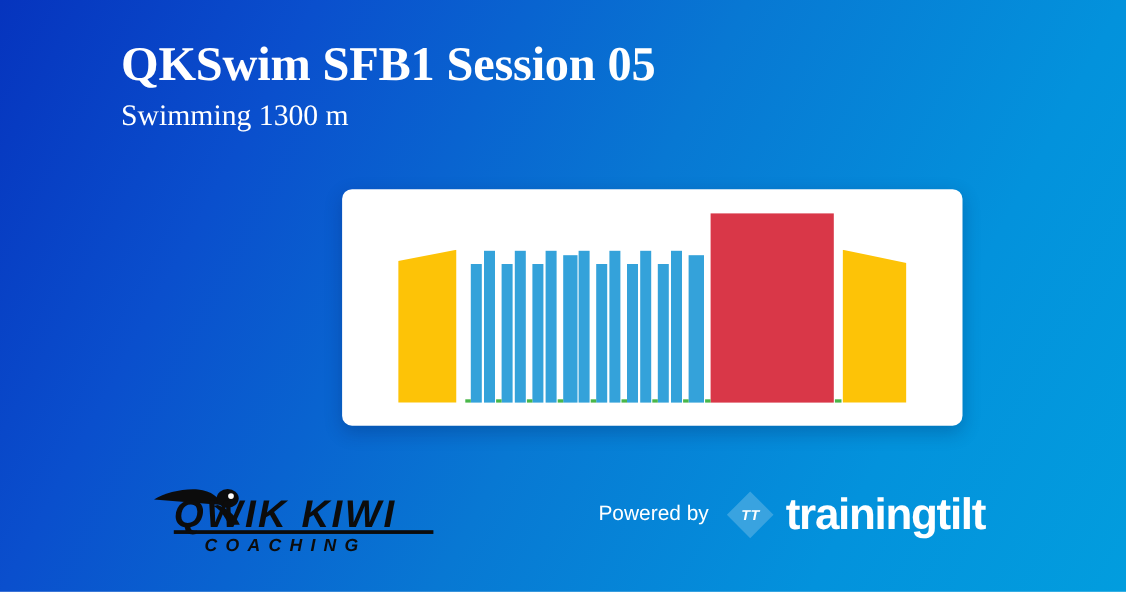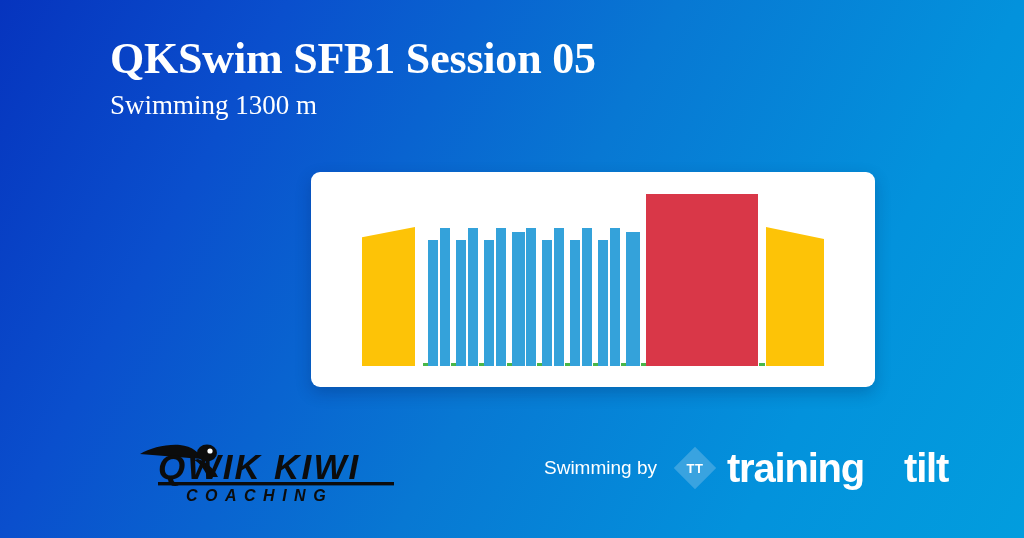--- a/index.html
+++ b/index.html
@@ -136,32 +136,32 @@
     top: 0;
     width: 44px;
     height: 44px;
     display: flex;
     align-items: center;
     justify-content: center;
     font-size: 13px;
     font-weight: bold;
     letter-spacing: 0.5px;
     color: #ffffff;
+    font-style: italic;
   }
   #trainingtilt-wordmark {
     font-size: 40px;
     font-weight: bold;
     color: #ffffff;
     letter-spacing: -1.2px;
     white-space: nowrap;
     line-height: 1;
   }
   #trainingtilt-wordmark .tilt-part {
     color: #ffffff;
-    padding-left: 40px;
   }
 </style>
 </head>
 <body>
 
 <div id="poster">
 
   <div id="header">
     <div id="workout-title">QKSwim SFB1 Session 05</div>
     <div id="workout-subtitle">Swimming 1300 m</div>
@@ -221,21 +221,21 @@
         </g>
 
         <text x="30" y="47" font-family="'Liberation Sans', sans-serif" font-size="35" font-weight="bold" font-style="italic" fill="#0c0c0c" letter-spacing="2.2">QWIK KIWI</text>
         <rect x="30" y="50" width="236" height="3.4" fill="#0c0c0c"></rect>
 
         <text x="58" y="69" font-family="'Liberation Sans', sans-serif" font-size="16" font-weight="bold" font-style="italic" fill="#0c0c0c" letter-spacing="7.5">COACHING</text>
       </svg>
     </div>
 
     <div id="powered-by-group">
-      <span id="powered-by-label">Swimming by</span>
+      <span id="powered-by-label">Powered by</span>
 
       <span id="tt-diamond">
         <span class="dia"></span>
         <span id="tt-monogram">TT</span>
       </span>
 
       <span id="trainingtilt-wordmark">
         <span>training</span><span class="tilt-part">tilt</span>
       </span>
     </div>

